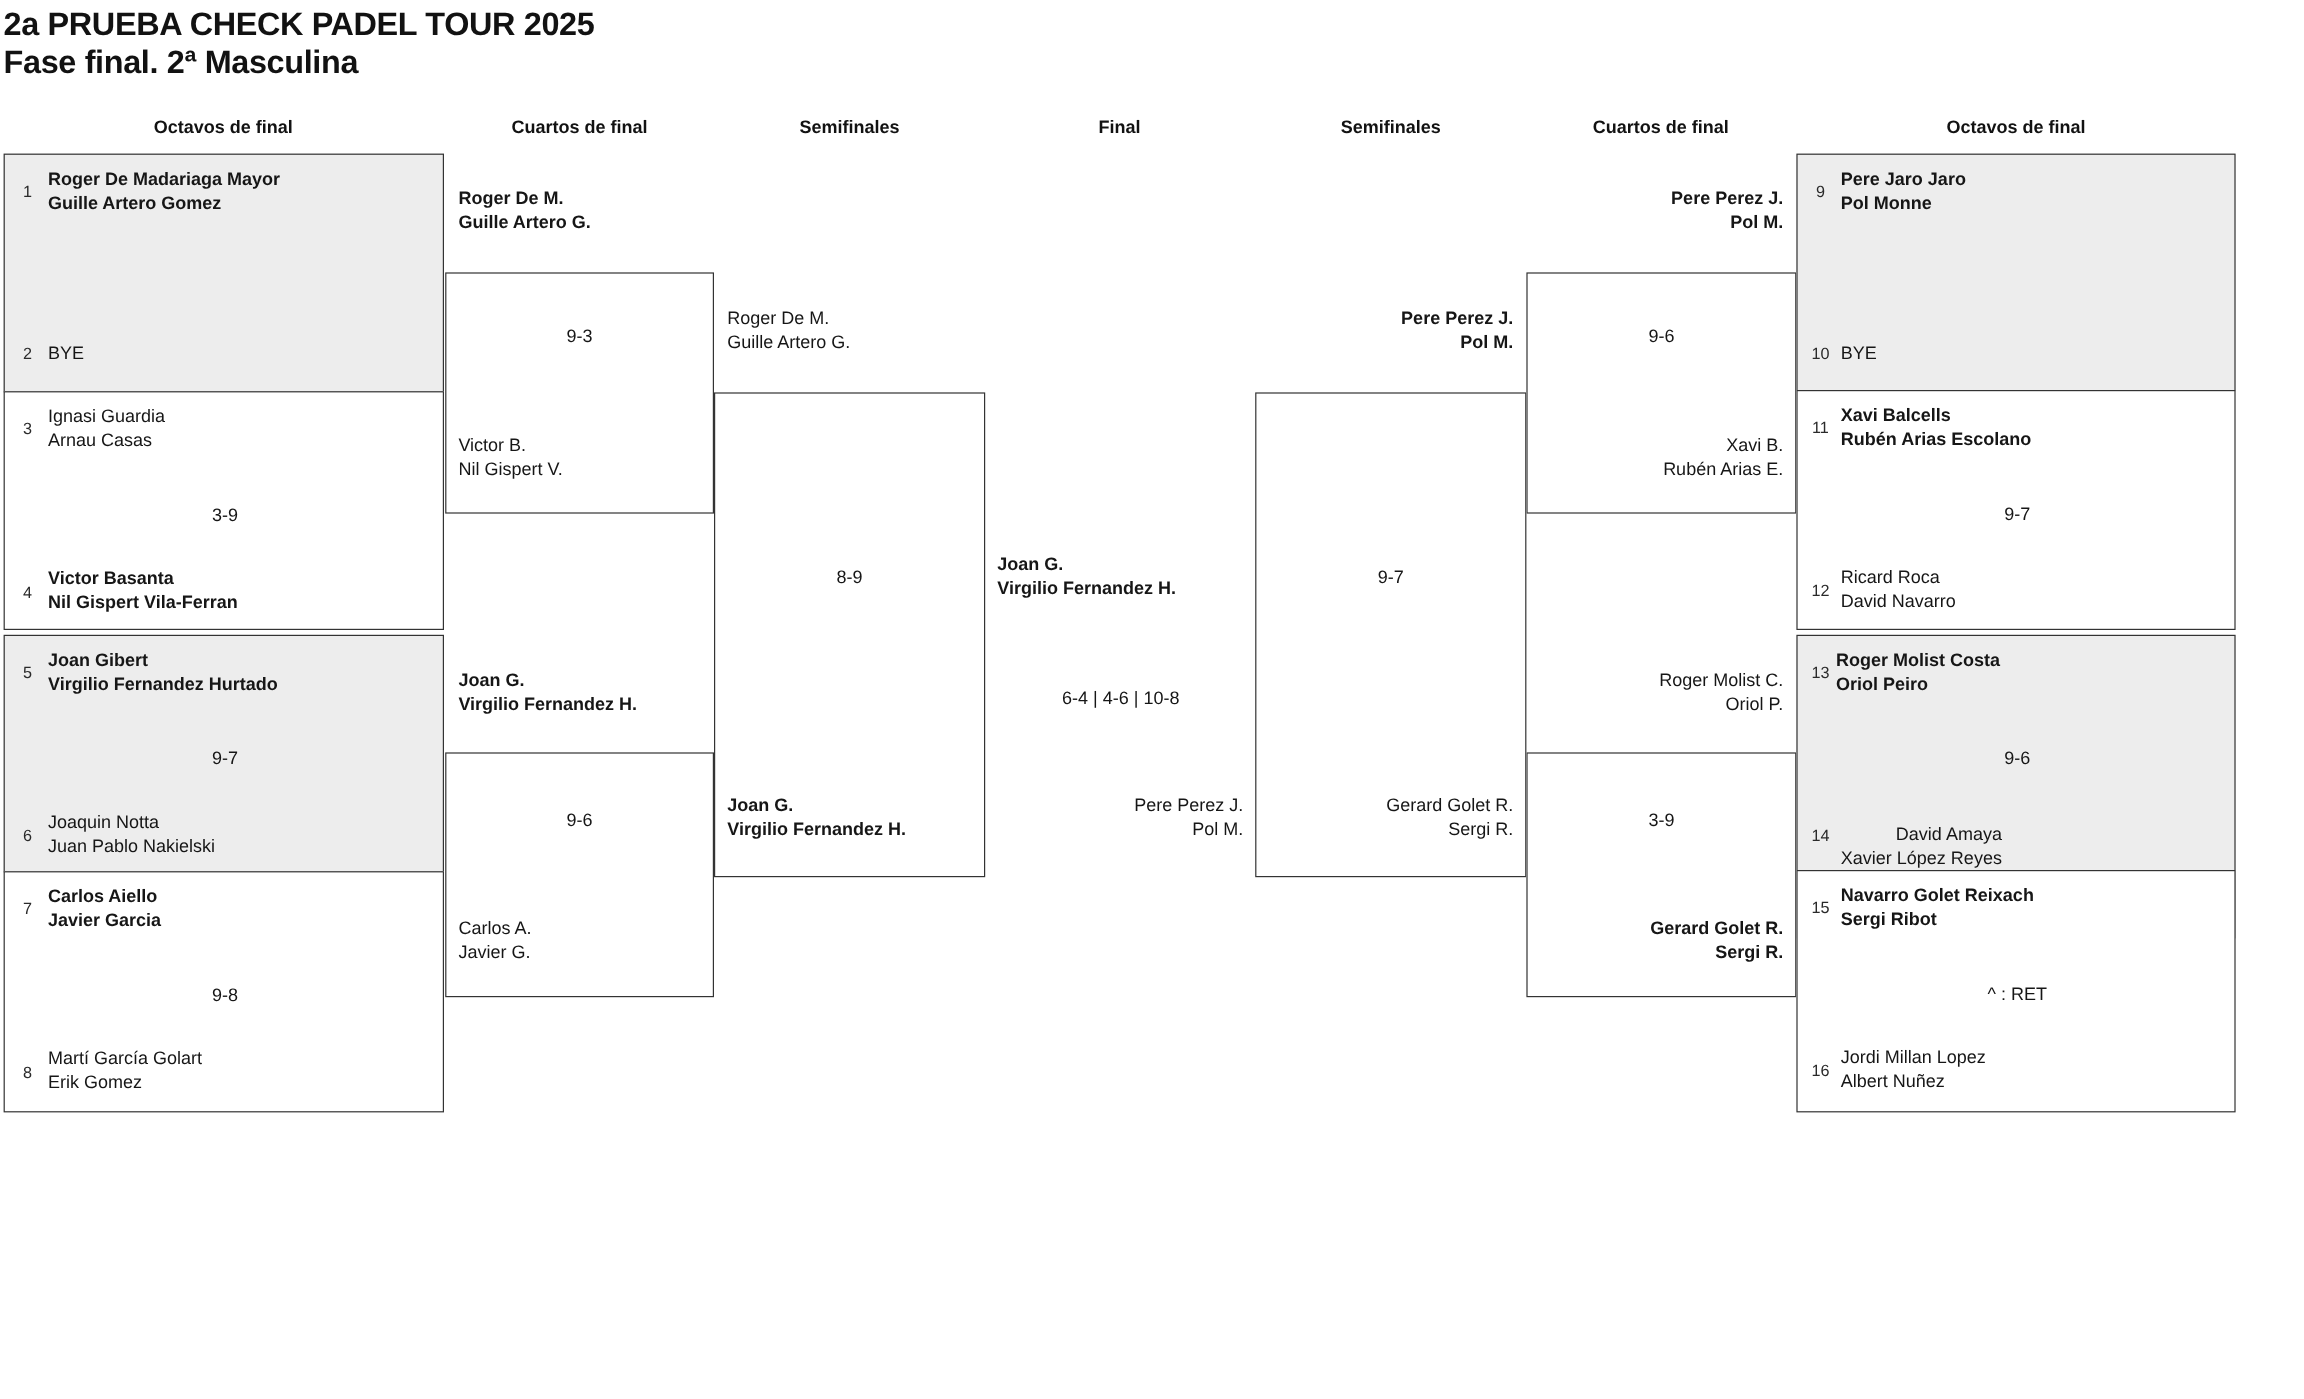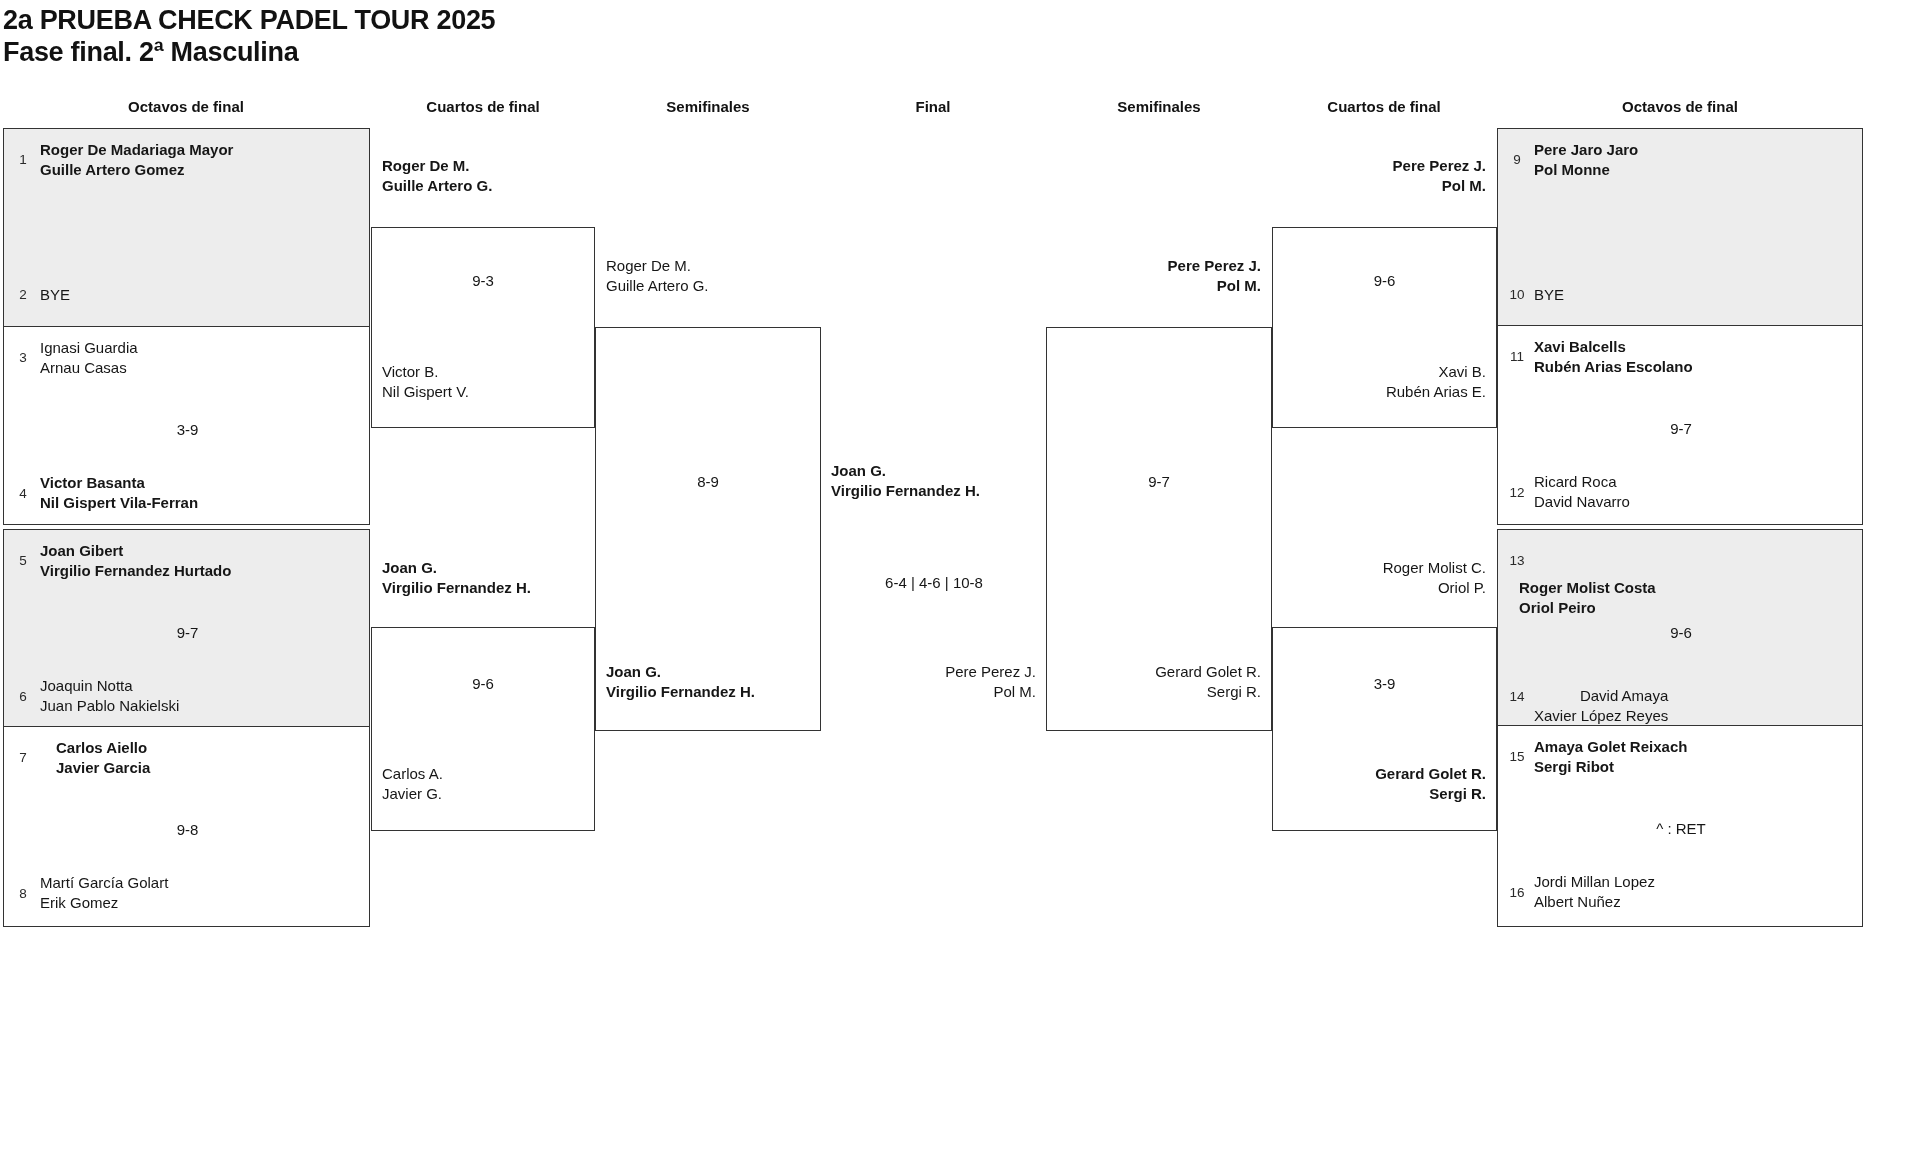--- a/index.html
+++ b/index.html
@@ -83,21 +83,21 @@
     <div class="sc" style="left:0; width:367px; top:93px;">9-7</div>
     <div class="seed" style="left:6px; top:157px;">6</div>
     <div class="nm" style="left:36px; top:146px;">
       <div>Joaquin Notta</div>
       <div>Juan Pablo Nakielski</div>
     </div>
   </div>
 
   <div class="box" style="left:3px; top:726px; width:367px; height:201px;">
     <div class="seed" style="left:6px; top:21px;">7</div>
-    <div class="nm b" style="left:52px; top:11px;">
+    <div class="nm b" style="left:36px; top:11px;">
       <div>Carlos Aiello</div>
       <div>Javier Garcia</div>
     </div>
     <div class="sc" style="left:0; width:367px; top:93px;">9-8</div>
     <div class="seed" style="left:6px; top:157px;">8</div>
     <div class="nm" style="left:36px; top:146px;">
       <div>Martí García Golart</div>
       <div>Erik Gomez</div>
     </div>
   </div>
@@ -121,36 +121,36 @@
     <div class="sc" style="left:0; width:366px; top:93px;">9-7</div>
     <div class="seed" style="left:6px; top:157px;">12</div>
     <div class="nm" style="left:36px; top:146px;">
       <div>Ricard Roca</div>
       <div>David Navarro</div>
     </div>
   </div>
 
   <div class="box shaded" style="left:1497px; top:529px; width:366px; height:253px;">
     <div class="seed" style="left:6px; top:21px;">13</div>
-    <div class="nm b" style="left:21px; top:11px;margin-top:37px;">
+    <div class="nm b" style="left:32px; top:11px;">
       <div>Roger Molist Costa</div>
       <div>Oriol Peiro</div>
     </div>
     <div class="sc" style="left:0; width:366px; top:93px;">9-6</div>
     <div class="seed" style="left:6px; top:157px;">14</div>
     <div class="nm" style="left:36px; top:156px;text-align:right;">
       <div>David Amaya</div>
       <div>Xavier López Reyes</div>
     </div>
   </div>
 
   <div class="box" style="left:1497px; top:725px; width:366px; height:202px;">
     <div class="seed" style="left:6px; top:21px;">15</div>
     <div class="nm b" style="left:36px; top:11px;">
-      <div>Amaya Golet Reixach</div>
+      <div>Navarro Golet Reixach</div>
       <div>Sergi Ribot</div>
     </div>
     <div class="sc" style="left:0; width:366px; top:93px;">^ : RET</div>
     <div class="seed" style="left:6px; top:157px;">16</div>
     <div class="nm" style="left:36px; top:146px;">
       <div>Jordi Millan Lopez</div>
       <div>Albert Nuñez</div>
     </div>
   </div>
 

